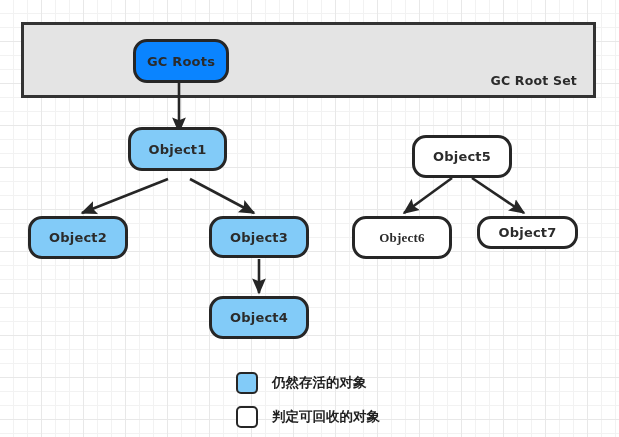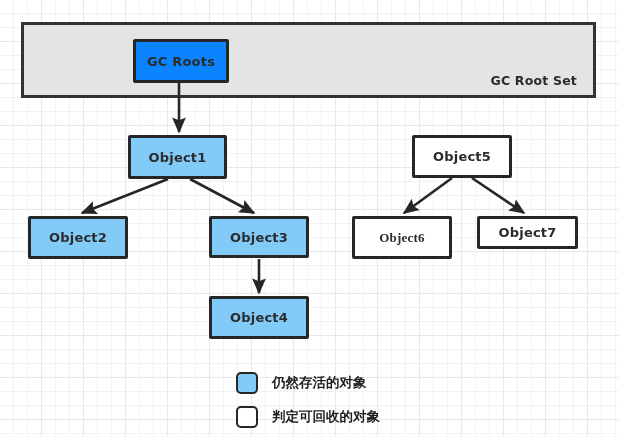--- a/index.html
+++ b/index.html
@@ -42,21 +42,21 @@
     bottom: 7px;
     font-size: 12.5px;
     font-weight: bold;
     color: #2b2b2b;
     letter-spacing: 0.2px;
   }
   .node {
     position: absolute;
     box-sizing: border-box;
     border: 3px solid #262626;
-    border-radius: 2px;
+    border-radius: 14px;
     display: flex;
     align-items: center;
     justify-content: center;
     font-size: 13px;
     font-weight: bold;
     color: #2b2b2b;
     letter-spacing: 0.2px;
   }
   .node.alive {
     background: #82cbf8;
@@ -126,21 +126,21 @@
         <line x1="259" y1="259" x2="259" y2="293"></line>
         <line x1="452" y1="178" x2="404" y2="213"></line>
         <line x1="472" y1="178" x2="524" y2="213"></line>
       </g>
   </svg>
 
   <div id="node-layer">
       <div class="node root" style="left: 133px; top: 39px; width: 96px; height: 44px;">
         <span>GC Roots</span>
       </div>
-      <div class="node alive" style="left: 128px; top: 135px; width: 99px; height: 44px;">
+      <div class="node alive" style="left: 128px; top: 127px; width: 99px; height: 44px;">
         <span>Object1</span>
       </div>
       <div class="node alive" style="left: 28px; top: 216px; width: 100px; height: 43px;">
         <span>Object2</span>
       </div>
       <div class="node alive" style="left: 209px; top: 216px; width: 100px; height: 42px;">
         <span>Object3</span>
       </div>
       <div class="node alive" style="left: 209px; top: 296px; width: 100px; height: 43px;">
         <span>Object4</span>

